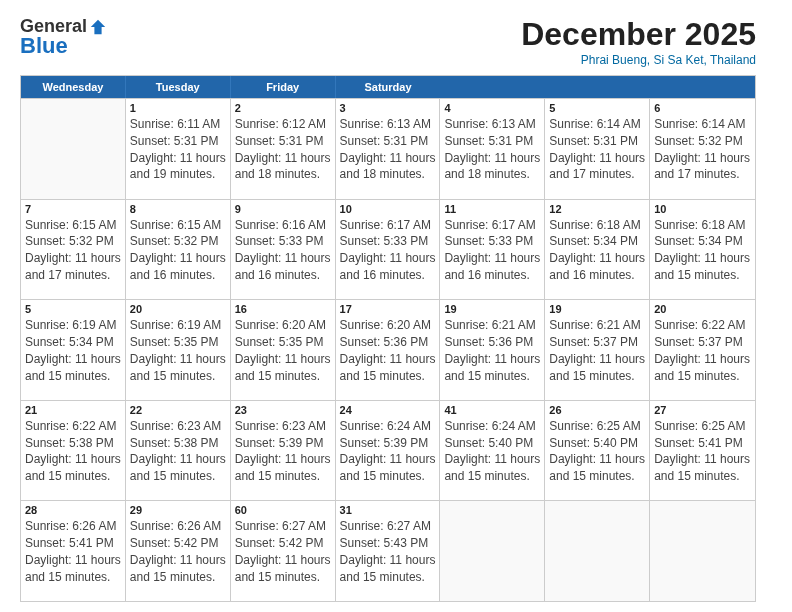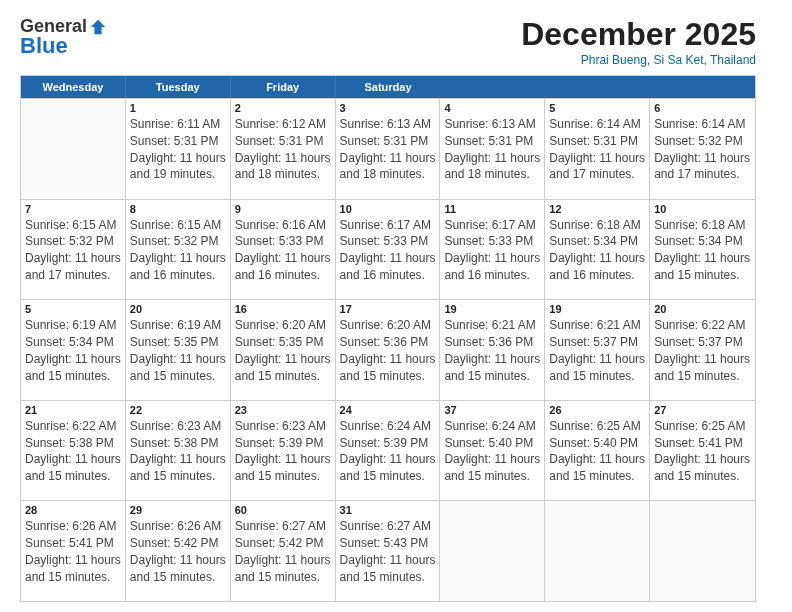--- a/index.html
+++ b/index.html
@@ -238,21 +238,21 @@
           </div>
           <div class="cal-cell">
             <div class="day-num">23</div>
             <div class="day-info">Sunrise: 6:23 AM<br>Sunset: 5:39 PM<br>Daylight: 11 hours and 15 minutes.</div>
           </div>
           <div class="cal-cell">
             <div class="day-num">24</div>
             <div class="day-info">Sunrise: 6:24 AM<br>Sunset: 5:39 PM<br>Daylight: 11 hours and 15 minutes.</div>
           </div>
           <div class="cal-cell">
-            <div class="day-num">37</div>
+            <div class="day-num">41</div>
             <div class="day-info">Sunrise: 6:24 AM<br>Sunset: 5:40 PM<br>Daylight: 11 hours and 15 minutes.</div>
           </div>
           <div class="cal-cell">
             <div class="day-num">26</div>
             <div class="day-info">Sunrise: 6:25 AM<br>Sunset: 5:40 PM<br>Daylight: 11 hours and 15 minutes.</div>
           </div>
           <div class="cal-cell">
             <div class="day-num">27</div>
             <div class="day-info">Sunrise: 6:25 AM<br>Sunset: 5:41 PM<br>Daylight: 11 hours and 15 minutes.</div>
           </div>

